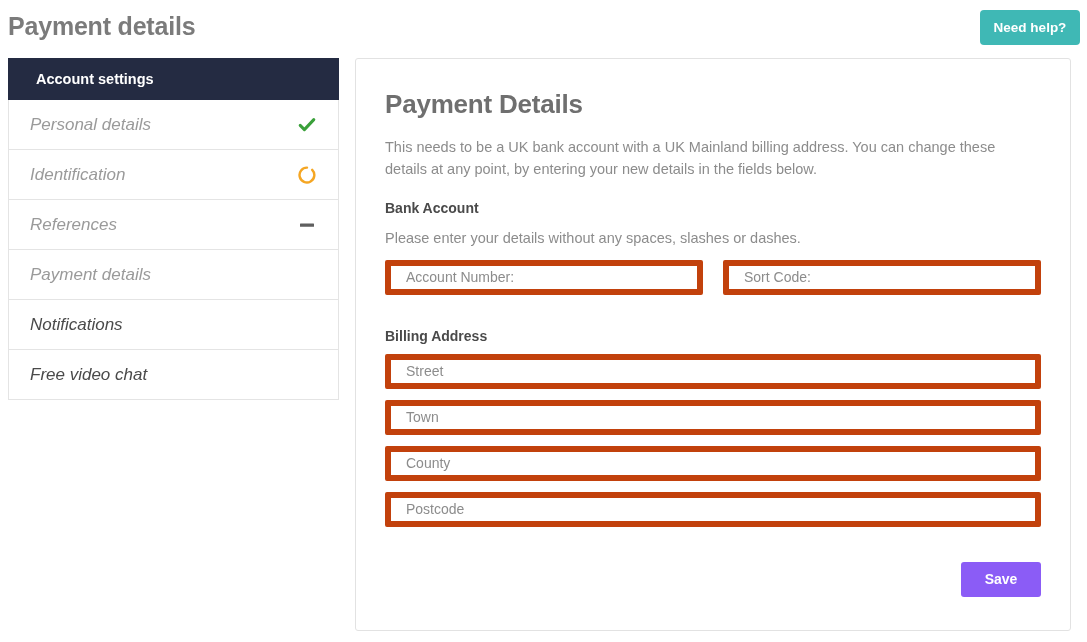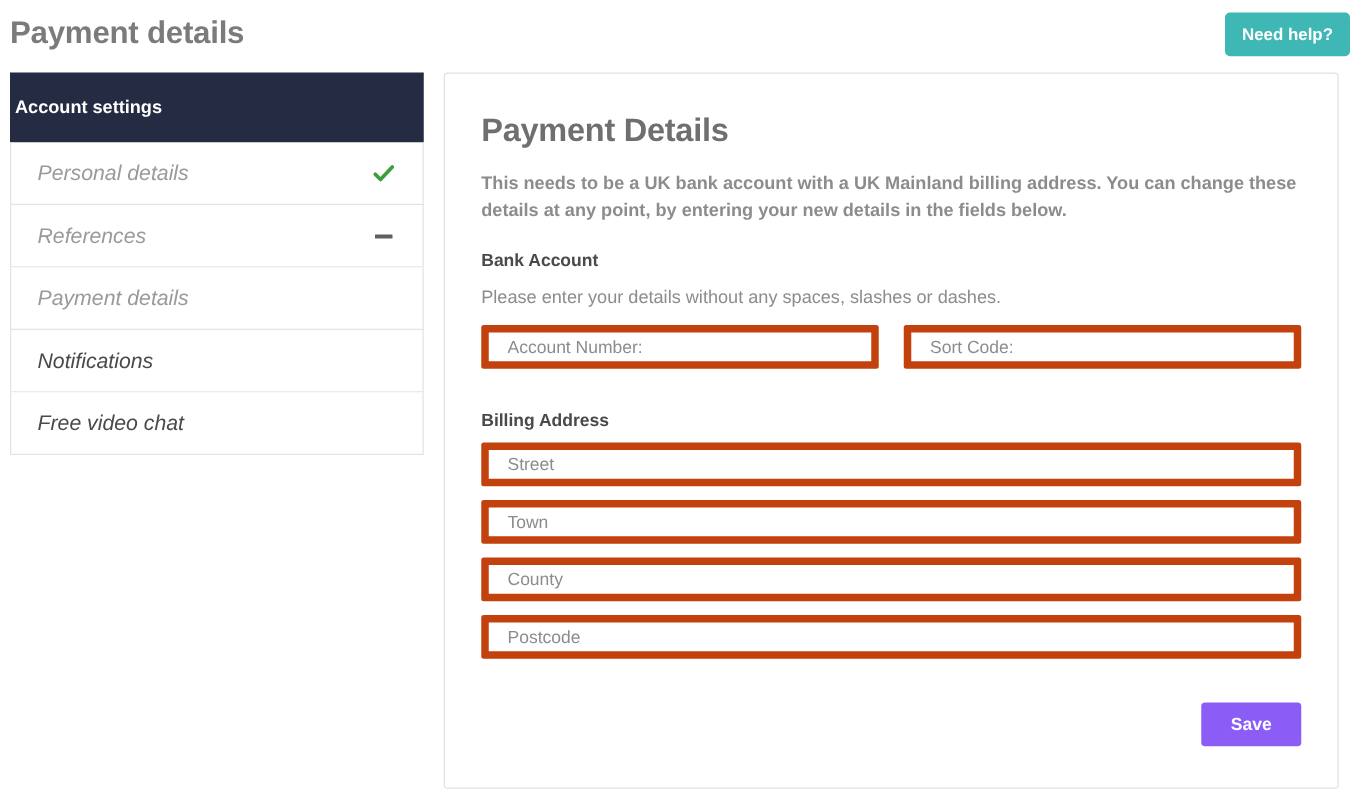--- a/index.html
+++ b/index.html
@@ -50,25 +50,25 @@
   }
 
   
   .sidebar {
     position: absolute;
     left: 8px;
     top: 58px;
     width: 331px;
   }
   .sidebar-header {
-    height: 56px;
+    height: 42px;
     background: #242b42;
     display: flex;
     align-items: center;
-    padding-left: 4px;
+    padding-left: 28px;
     box-sizing: border-box;
     color: #ffffff;
     font-size: 14.5px;
     font-weight: bold;
   }
   .sidebar-item {
     height: 50px;
     background: #ffffff;
     border: 1px solid #e4e4e4;
     border-top: none;
@@ -120,21 +120,20 @@
     color: #6f6f6f;
     margin: 0 0 16px 0;
     letter-spacing: -0.2px;
   }
   .panel-intro {
     font-size: 14.5px;
     color: #8c8c8c;
     line-height: 1.55;
     margin: 0 0 19px 0;
     max-width: 655px;
-    font-weight: bold;
   }
   .field-group-title {
     font-size: 14px;
     font-weight: bold;
     color: #4a4a4a;
     margin: 0 0 14px 0;
   }
   .field-group-note {
     font-size: 14.5px;
     color: #8c8c8c;
@@ -204,20 +203,28 @@
 
   <div class="sidebar-item">
     <span class="sidebar-label muted">Personal details</span>
     <span class="status-icon">
       <svg width="20" height="20" viewBox="0 0 20 20">
         <path d="M3.2 10.4 L7.4 14.6 L16.8 4.6" fill="none" stroke="#3aa03a" stroke-width="3" stroke-linecap="round" stroke-linejoin="round"></path>
       </svg>
     </span>
   </div>
 
+  <div class="sidebar-item">
+    <span class="sidebar-label muted">Identification</span>
+    <span class="status-icon">
+      <svg width="18" height="18" viewBox="0 0 18 18">
+        <path d="M9 1.6 a7.4 7.4 0 1 0 5.2 2.2" fill="none" stroke="#f5a623" stroke-width="2.4" stroke-linecap="round"></path>
+      </svg>
+    </span>
+  </div>
 
   <div class="sidebar-item">
     <span class="sidebar-label muted">References</span>
     <span class="status-icon">
       <svg width="18" height="18" viewBox="0 0 18 18">
         <rect x="2" y="7.6" width="14" height="3.2" rx="0.4" fill="#5f5f5f"></rect>
       </svg>
     </span>
   </div>
 

